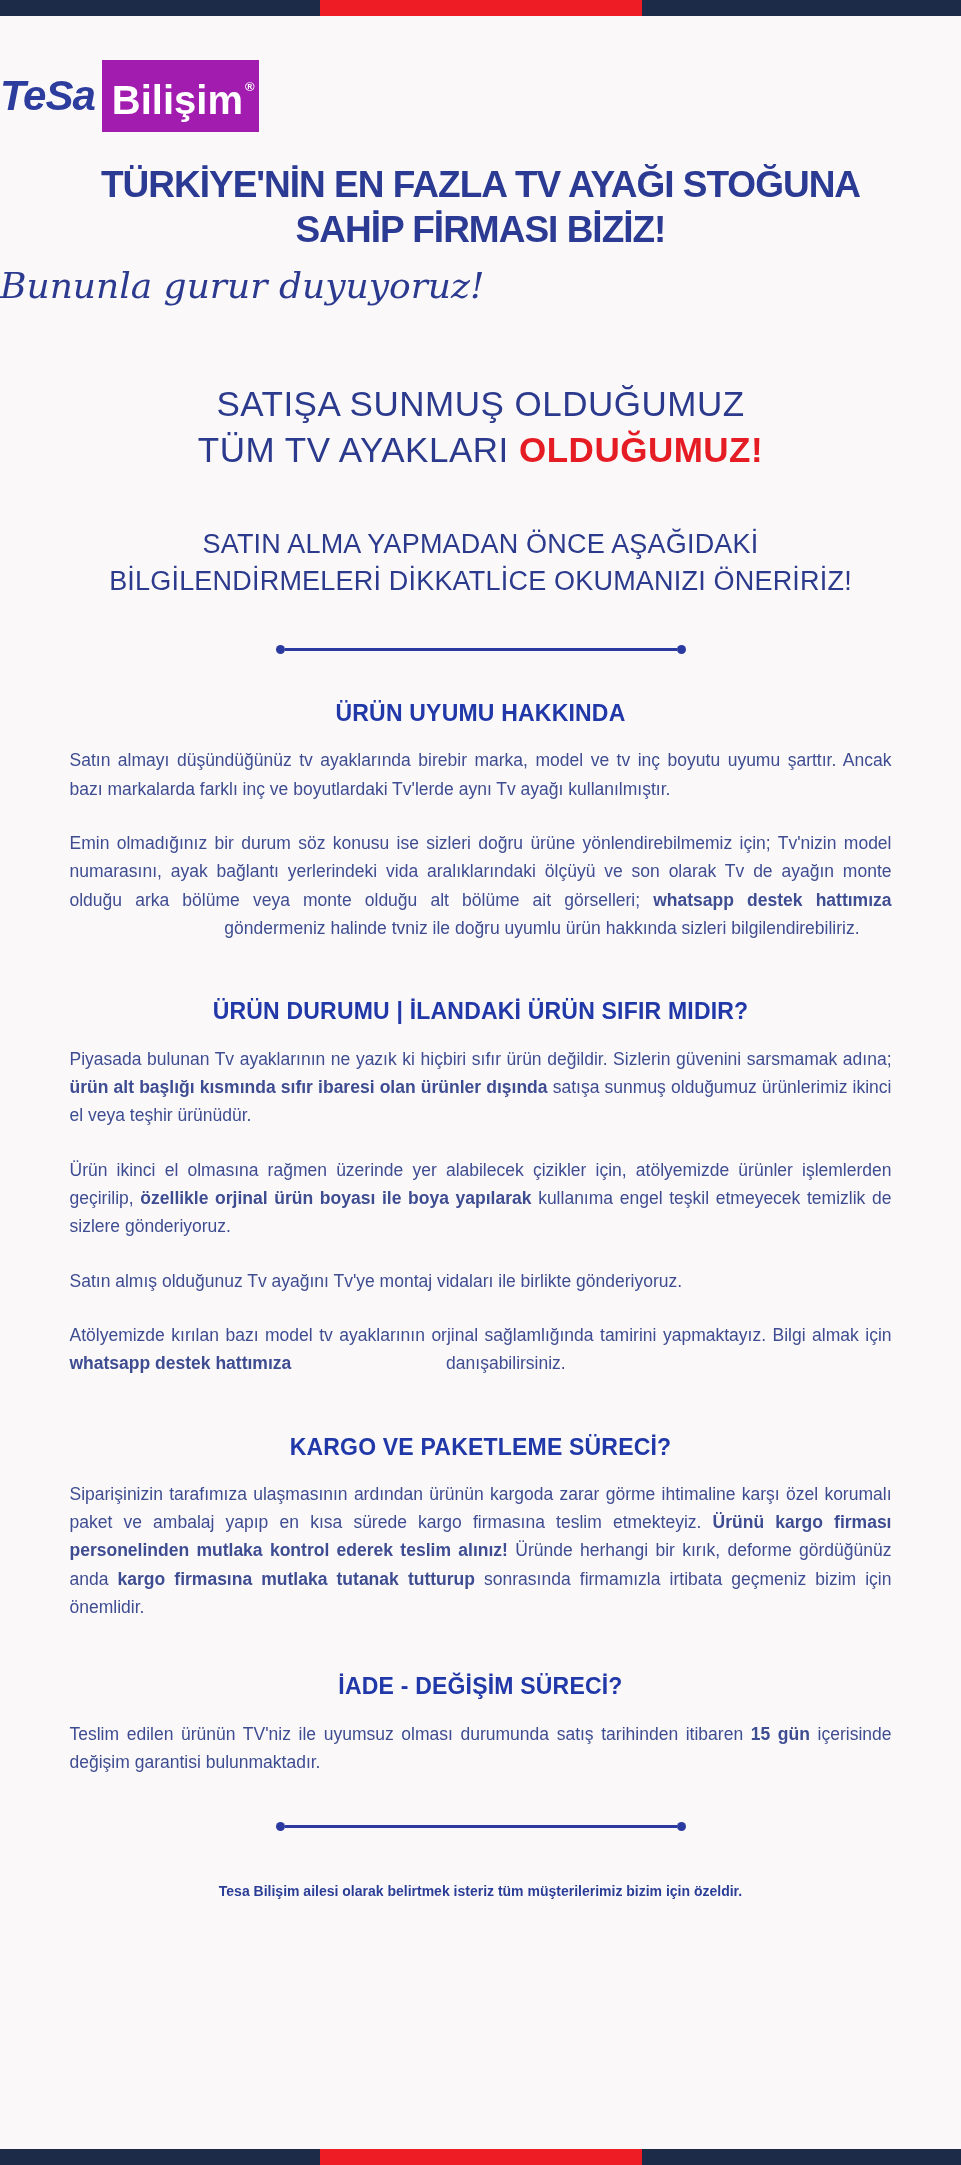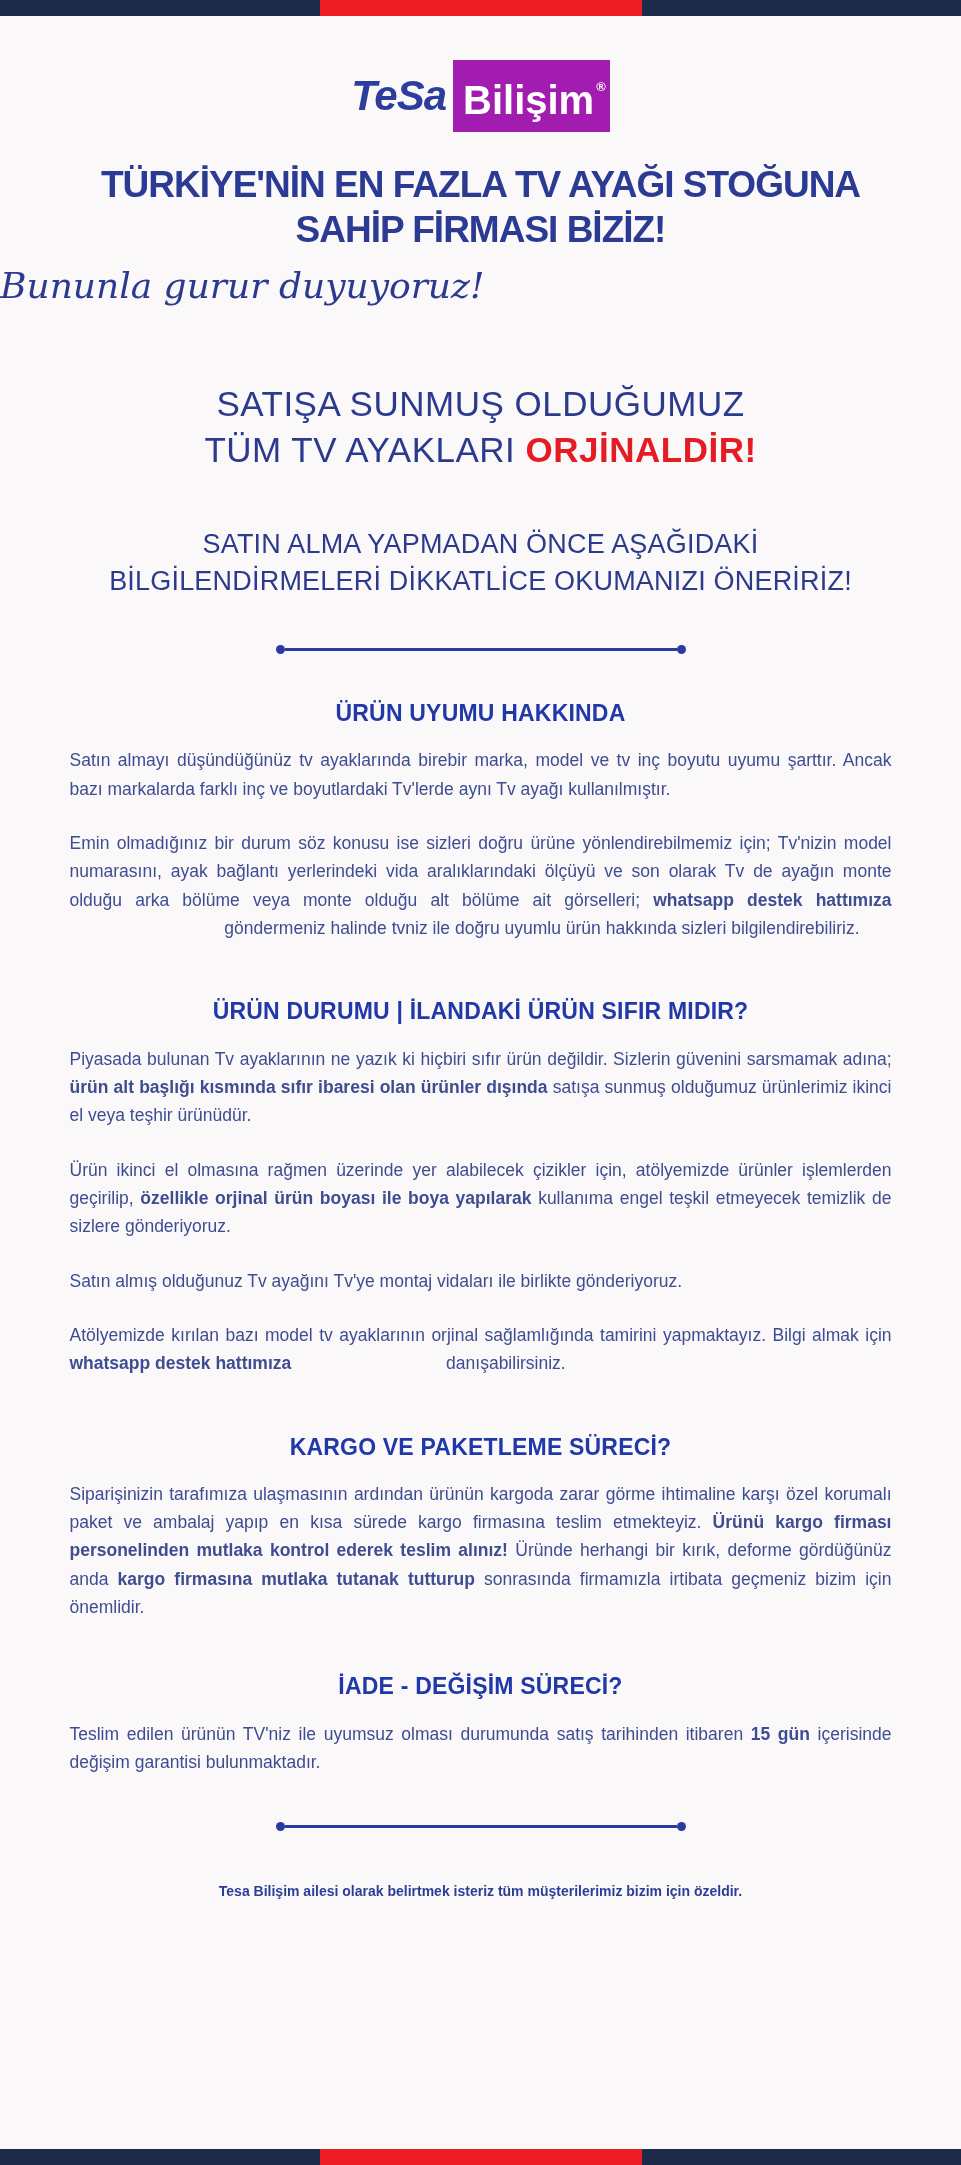--- a/index.html
+++ b/index.html
@@ -10,21 +10,21 @@
     display:flex;flex-direction:column;
     overflow:hidden;
     font-family:"Liberation Sans",sans-serif;
   }
   
   .bar{height:16px;background:#1c2b47;display:flex;justify-content:center;flex:none;}
   .bar-red{width:322px;height:100%;background:#ee1c25;}
   .bar.bottom{margin-top:auto;}
 
   
-  .logo-wrap{margin-top:44px;display:flex;justify-content:center;align-items:center;}
+  .logo-wrap{margin-top:44px;display:flex;justify-content:flex-start;align-items:center;}
   .logo-tesa{font-style:italic;font-weight:700;font-size:42px;color:#2d3d9e;letter-spacing:-1px;margin-right:7px;}
   .logo-box{background:#a21caf;color:#ffffff;font-weight:600;font-size:40px;line-height:1;padding:20px 4px 12px 10px;display:inline-flex;align-items:flex-start;}
   .logo-reg{font-size:13px;line-height:1;margin-left:2px;color:#ffffff;}
 
   
   .headline{margin:30px 10px 0;text-align:center;color:#2b3a93;font-weight:800;font-size:37px;line-height:1.22;letter-spacing:-1px;}
   .script-line{color:#2b3a8f;font-family:"DejaVu Serif",cursive;font-style:italic;font-size:36px;line-height:1.2;}
   .hero-script{margin-top:12px;}
   .offer{margin-top:74px;text-align:center;color:#2b3a8c;font-size:35px;line-height:1.3;letter-spacing:.5px;}
   .offer .highlight{color:#e51c23;font-weight:800;}
@@ -67,21 +67,21 @@
 
   <h1 class="headline" style="margin-bottom:0;">
     <div>TÜRKİYE'NİN EN FAZLA TV AYAĞI STOĞUNA</div>
     <div>SAHİP FİRMASI BİZİZ!</div>
   </h1>
 
   <div class="script-line hero-script">Bununla gurur duyuyoruz!</div>
 
   <div class="offer">
     <div>SATIŞA SUNMUŞ OLDUĞUMUZ</div>
-    <div><span>TÜM TV AYAKLARI </span><span class="highlight">ORJİNALDİR!</span></div>
+    <div><span>TÜM TV AYAKLARI </span><span class="highlight">OLDUĞUMUZ!</span></div>
   </div>
 
   <div class="notice">
     <div>SATIN ALMA YAPMADAN ÖNCE AŞAĞIDAKİ</div>
     <div>BİLGİLENDİRMELERİ DİKKATLİCE OKUMANIZI ÖNERİRİZ!</div>
   </div>
 
   <div class="divider">
     <i class="dot"></i>
     <i class="line"></i>

